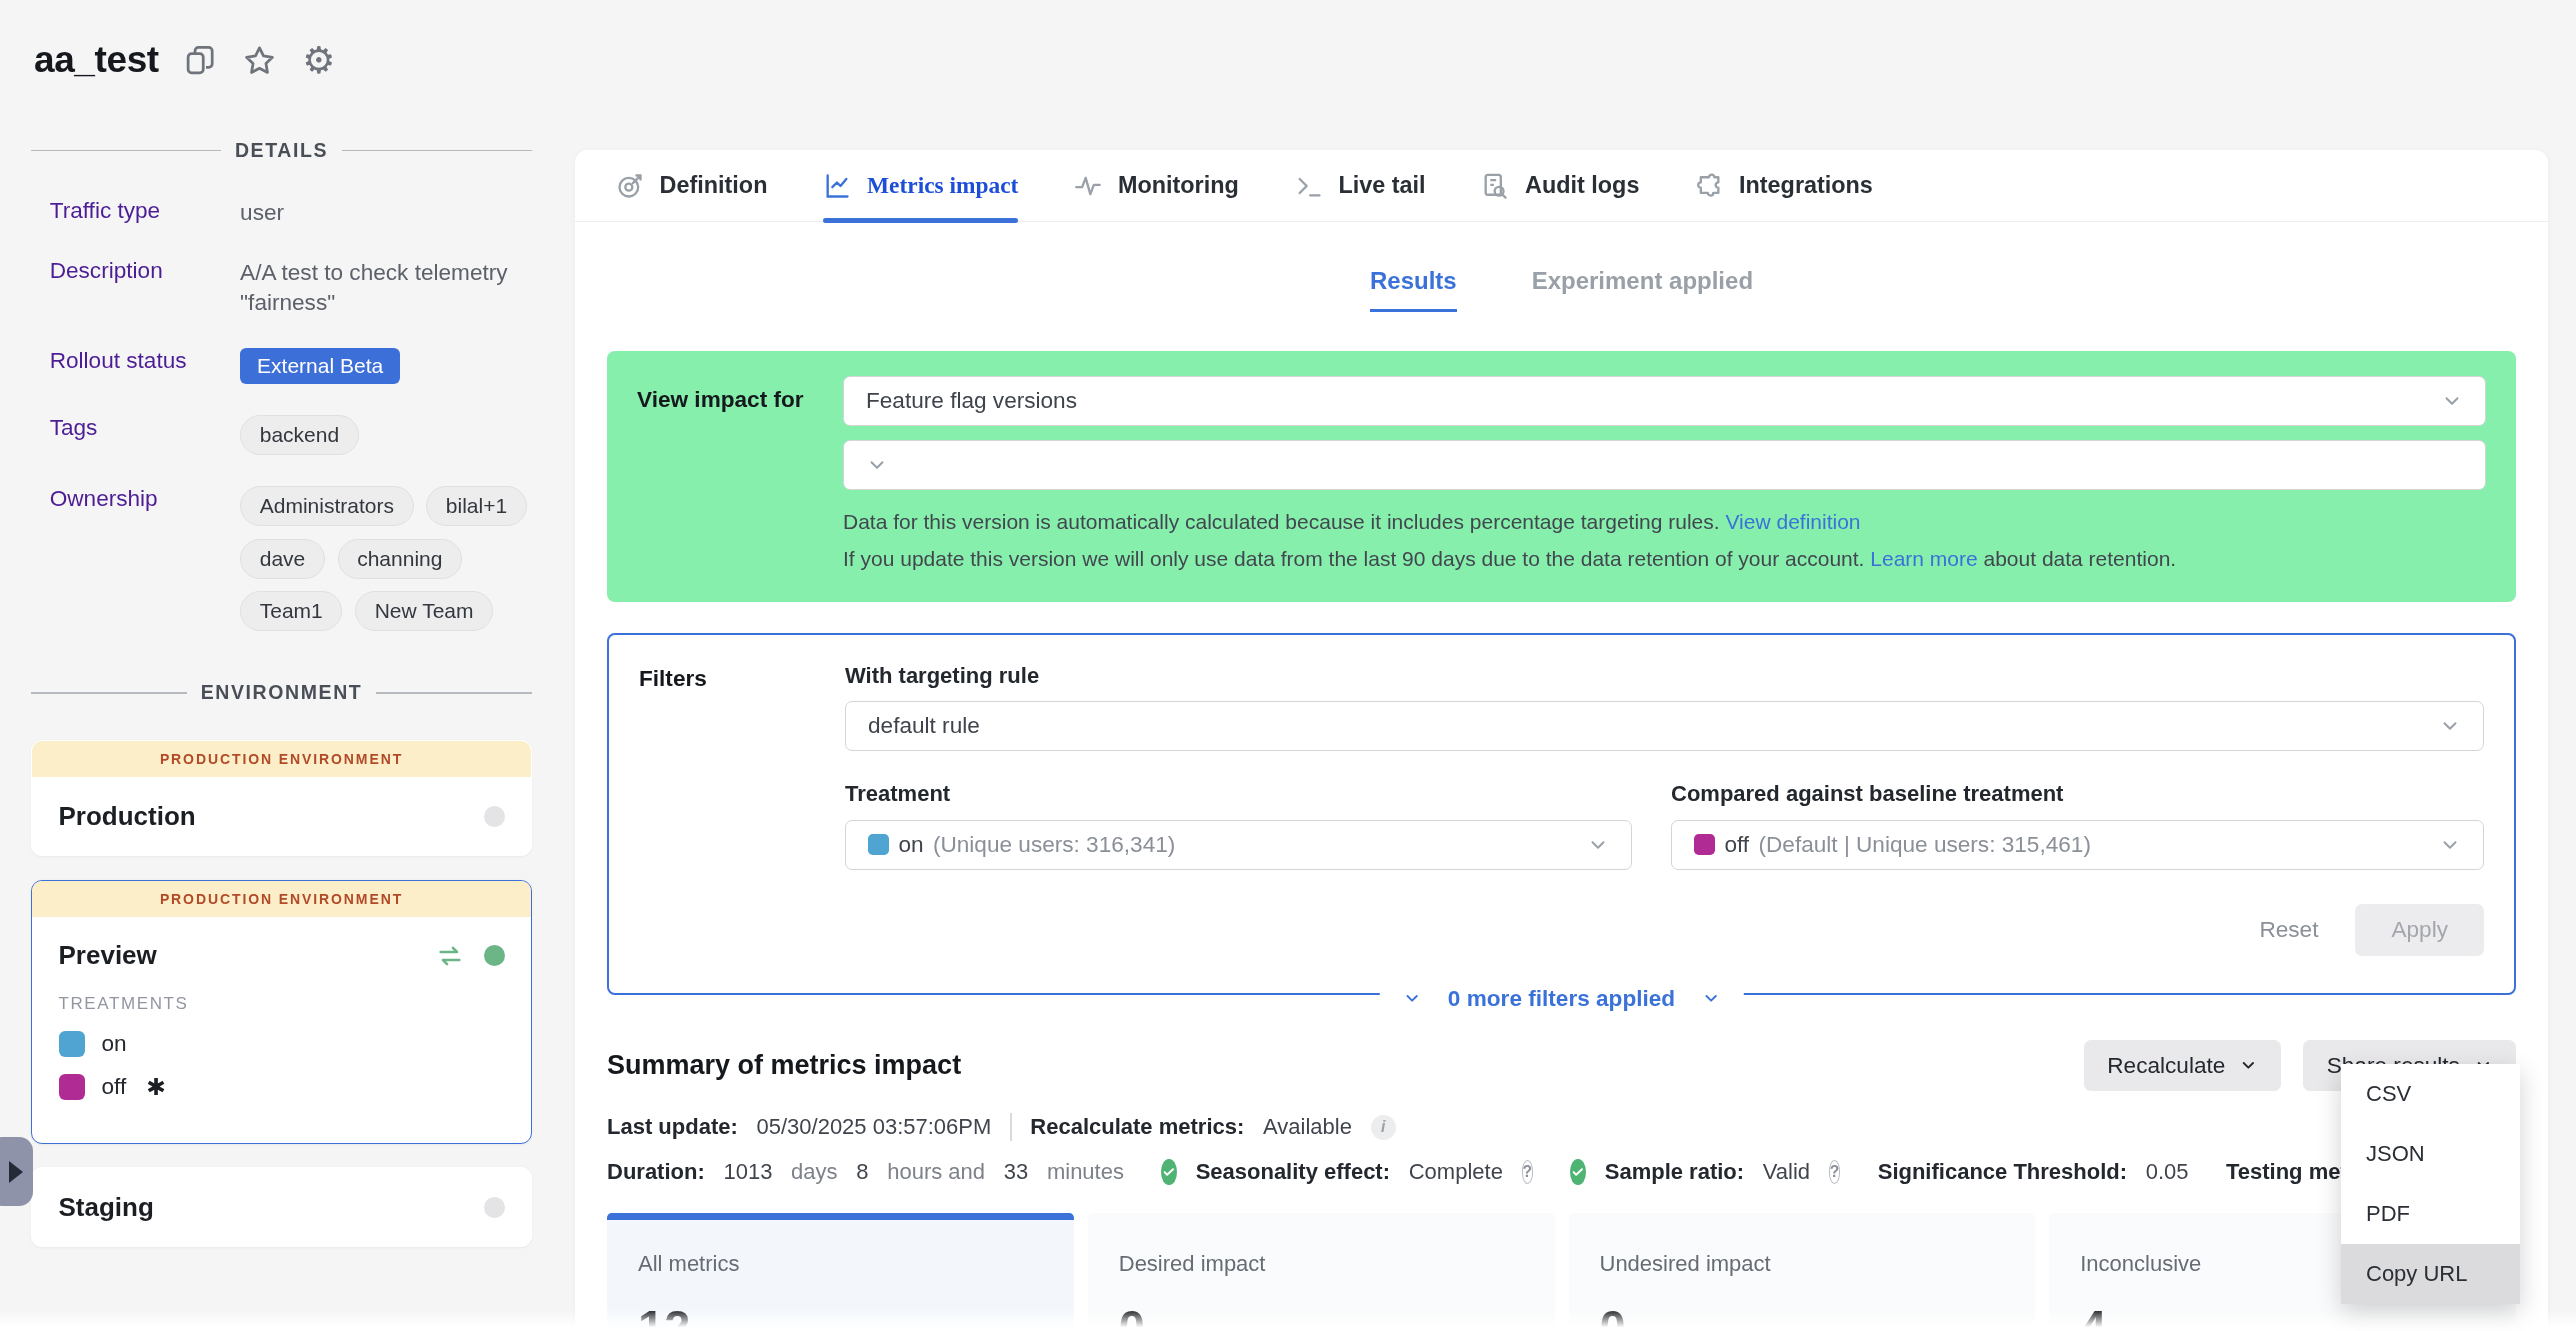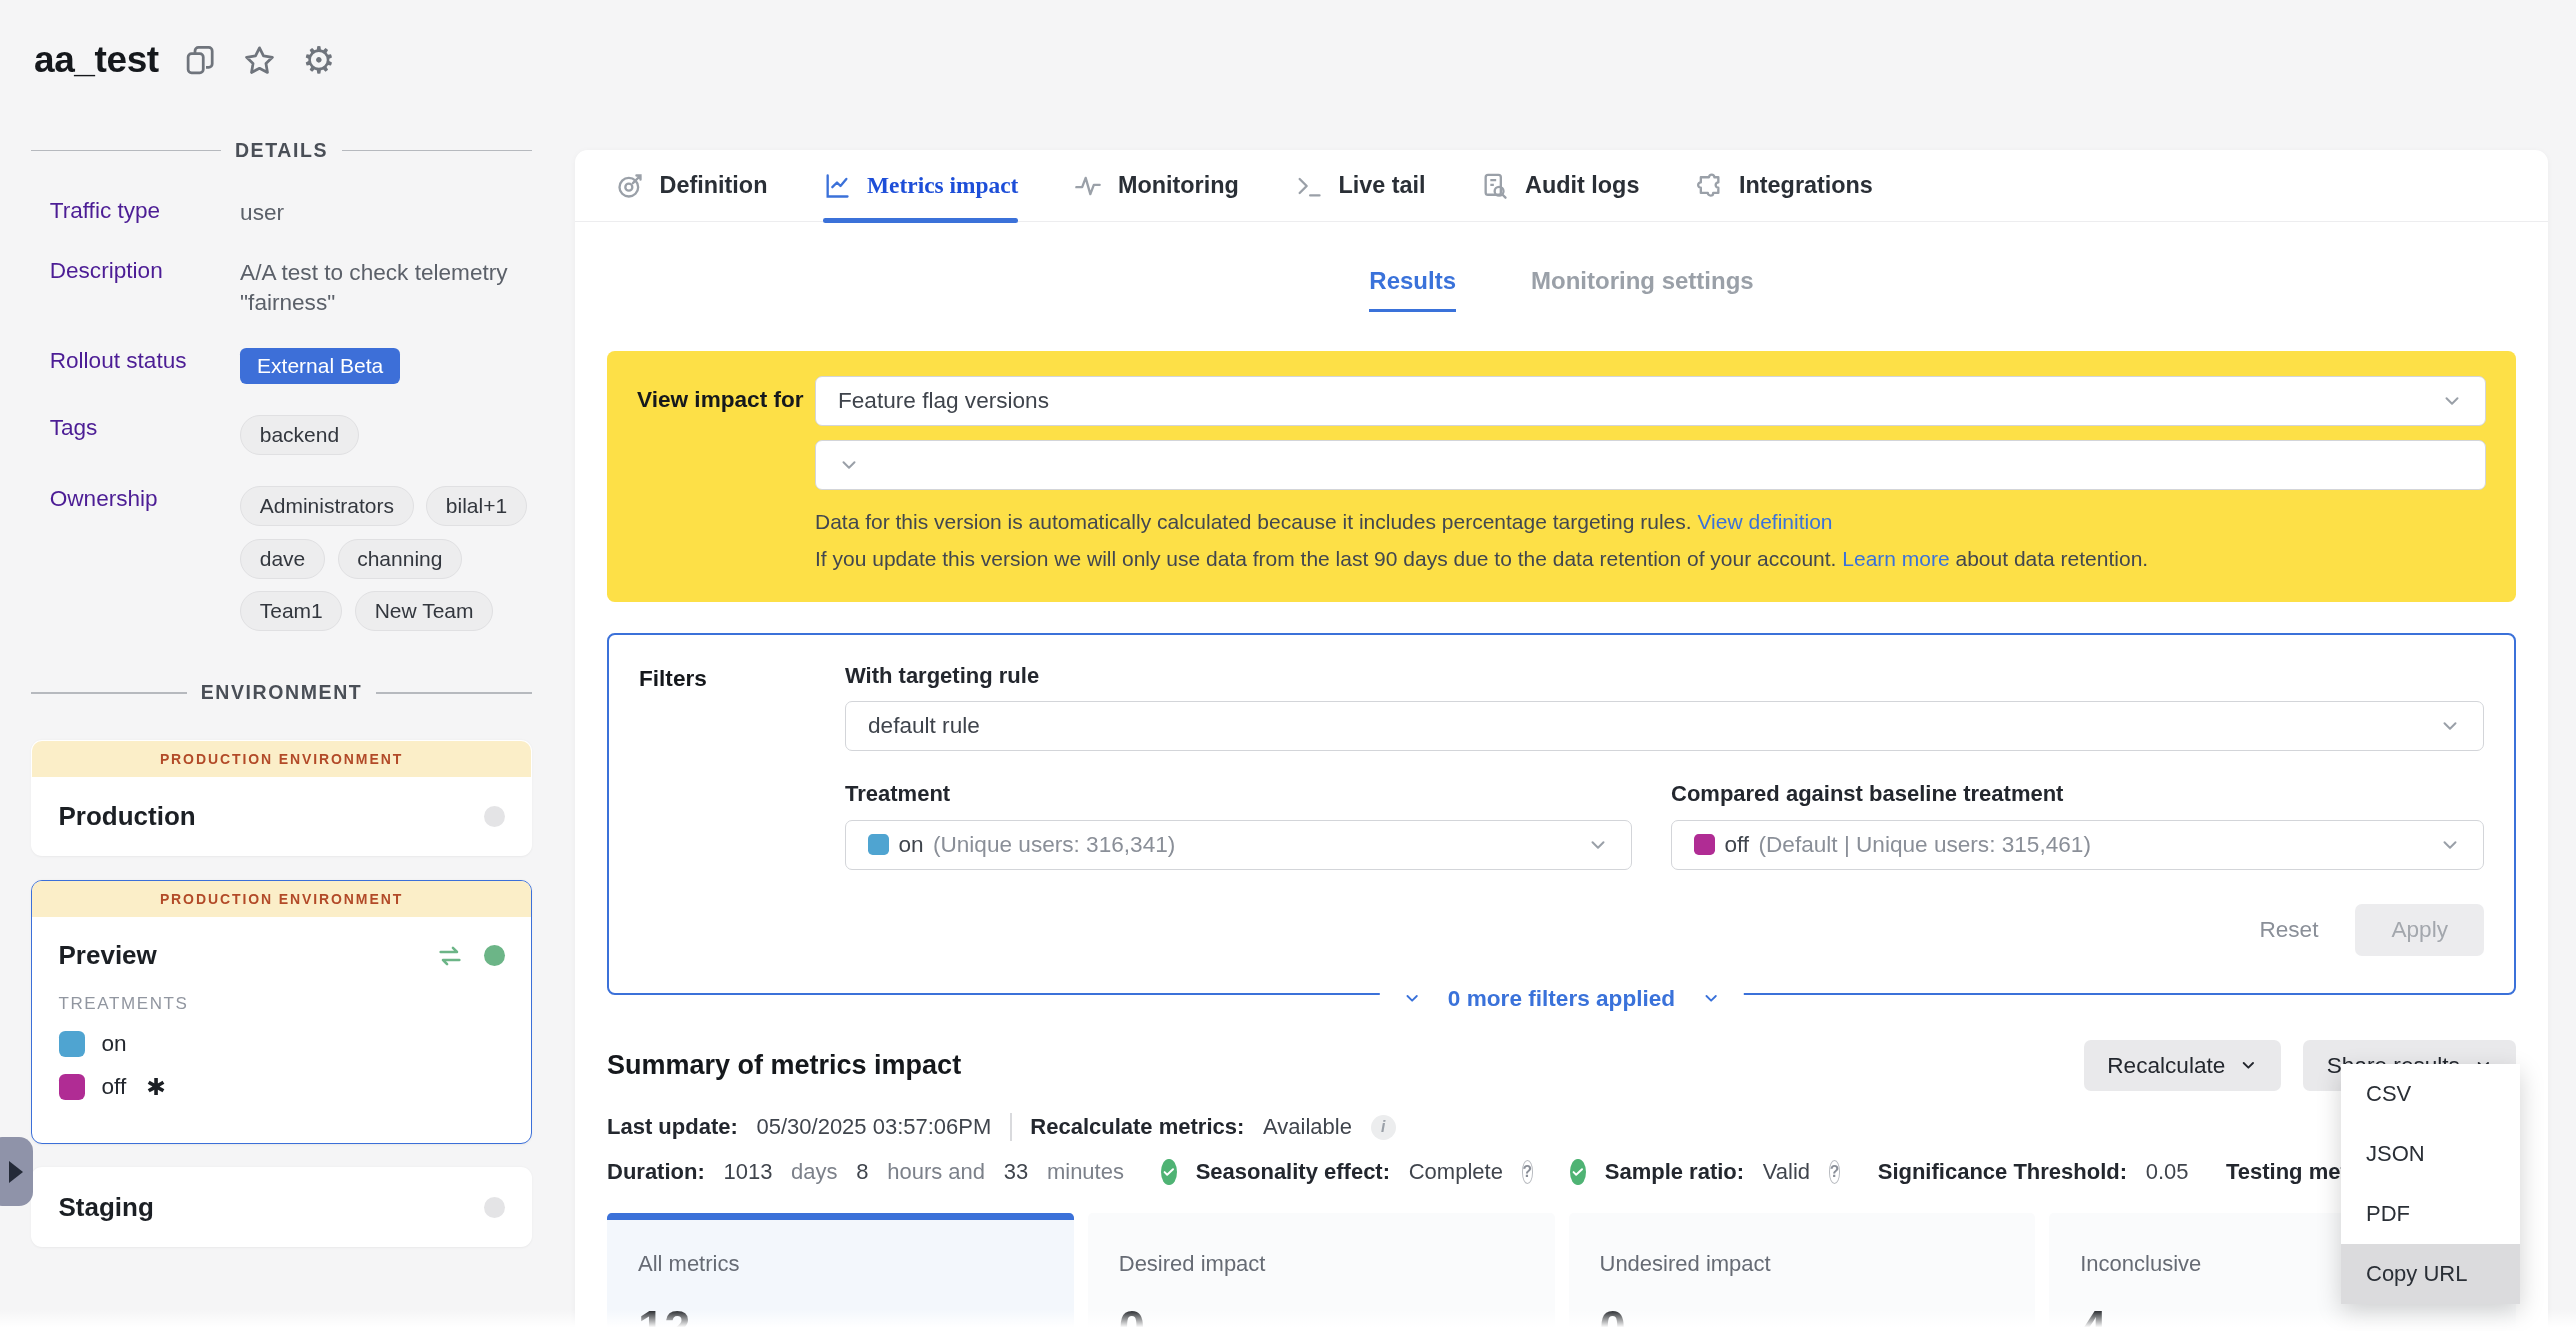--- a/index.html
+++ b/index.html
@@ -64,21 +64,21 @@
   .tab.active::after { content:""; position:absolute; left:0; right:0; bottom:-1.6px; height:4.7px; background:#3b71d9; border-radius:2.3px; }
 
   .content { padding:0 32px; }
 
   .subtabs { margin-top:45px; display:flex; justify-content:center; gap:75px; font-size:24px; font-weight:700; }
   .subtab { cursor:pointer; padding-bottom:14px; }
   .subtab.active { color:#3a72da; border-bottom:3.9px solid #3a72da; }
   .subtab.inactive { color:#9aa0a8; }
 
   
-  .impact-panel { margin-top:39px; background:#fde047; border-radius:7.8px; padding:25px 30px 31px; display:flex; }
+  .impact-panel { margin-top:39px; background:#86efac; border-radius:7.8px; padding:25px 30px 31px; display:flex; gap:28px; }
   .impact-label { width:178px; font-size:22.6px; font-weight:700; color:#15181c; padding-top:11px; }
   .impact-body { flex:1; }
   .sel { display:flex; align-items:center; background:#fff; border:1.6px solid #d3d5d9; border-radius:7px; height:50px; padding:0 22px; font-size:22.6px; color:#3f444c; cursor:pointer; }
   .sel .grow { flex:1; display:flex; gap:9.4px; align-items:center; white-space:nowrap; overflow:hidden; }
   .sel .note { color:#8a8f98; }
   .chev svg { width:22px; height:22px; stroke:#9aa0a8; fill:none; stroke-width:2.2; }
   .sel2 { margin-top:14px; }
   .info-line { margin-top:20px; font-size:21px; color:#42474f; }
   .info-line + .info-line { margin-top:12.5px; }
   .link { color:#3a72da; cursor:pointer; }
@@ -284,21 +284,21 @@
           <path d="M9 4.5h3a2.3 2.3 0 1 1 4.6 0H20v4.4a2.3 2.3 0 1 0 0 4.6v4.4h-4.4a2.3 2.3 0 1 1-4.6 0H5v-4.4a2.3 2.3 0 1 1 0-4.6V4.5h4z" stroke-linejoin="round"></path>
         </svg>
       <span>Integrations</span>
     </div>
   </div>
 
   <div class="content">
 
     <div class="subtabs">
       <div class="subtab active">Results</div>
-      <div class="subtab inactive">Monitoring settings</div>
+      <div class="subtab inactive">Experiment applied</div>
     </div>
 
     <div class="impact-panel">
       <div class="impact-label">View impact for</div>
       <div class="impact-body">
         <div class="sel">
           <span class="grow">Feature flag versions</span>
           <span class="chev">
               <svg viewBox="0 0 24 24">
                 <path d="M6 9l6 6 6-6" stroke-linecap="round" stroke-linejoin="round"></path>

